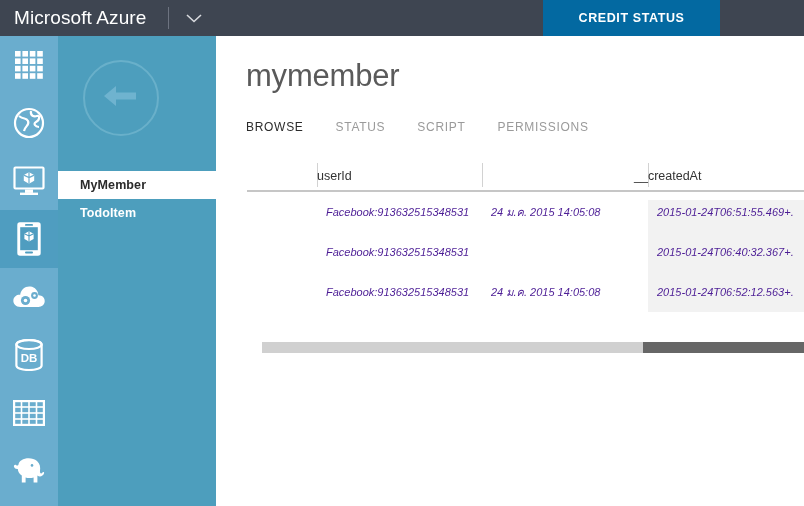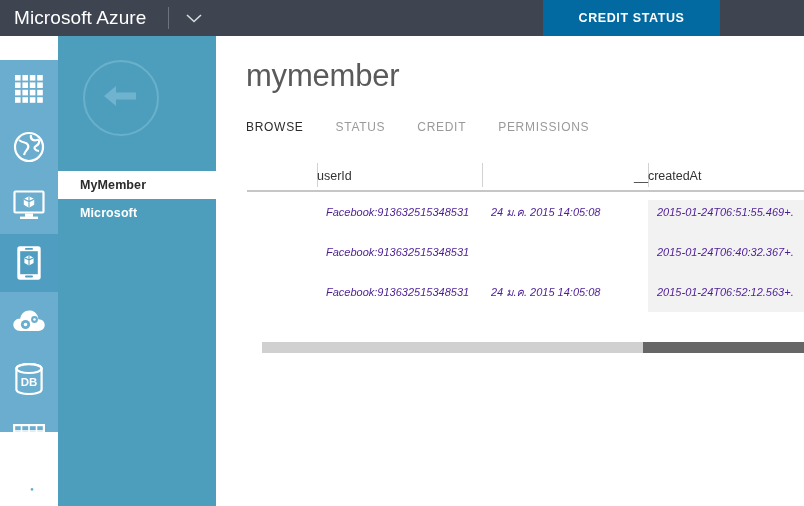--- a/index.html
+++ b/index.html
@@ -29,23 +29,22 @@
   #credit-status {
     position: absolute; left: 543px; top: 0; width: 177px; height: 36px;
     background: #0369a1; color: #ffffff; border: none;
     font-family: "Liberation Sans", sans-serif;
     font-size: 12.5px; font-weight: bold; letter-spacing: .6px;
     cursor: pointer;
   }
 
   
   #rail {
-    position: absolute; left: 0; top: 36px; width: 58px; height: 372px;
+    position: absolute; left: 0; top: 36px; width: 58px; height: 470px;
     background: #6aadce;
-    margin-top: 24px;
   }
   .rail-item {
     position: relative; width: 58px; height: 58px;
     display: flex; align-items: center; justify-content: center;
     cursor: pointer;
   }
   .rail-item.selected { background: #4f9dc0; }
   .rail-item svg { display: block; }
 
   
@@ -265,32 +264,32 @@
         <svg width="42" height="30" viewBox="0 0 42 30">
           <path d="M16 5 L4 15 L16 25 L16 18.5 L36 18.5 L36 11.5 L16 11.5 Z" fill="#6fb3cf"></path>
         </svg>
       </span>
     </div>
 
     <div class="nav-item selected" style="top:135px;">
       <span class="nav-label">MyMember</span>
     </div>
     <div class="nav-item" style="top:163px;">
-      <span class="nav-label">Microsoft</span>
+      <span class="nav-label">TodoItem</span>
     </div>
   </div>
 
   <div id="content">
 
     <div id="page-title">mymember</div>
 
     <div id="tabs">
       <div class="tab active">BROWSE</div>
       <div class="tab">STATUS</div>
-      <div class="tab">CREDIT</div>
+      <div class="tab">SCRIPT</div>
       <div class="tab">PERMISSIONS</div>
     </div>
 
     <div id="grid">
 
       <div id="grid-header">
         <div class="hcell" style="left:0; width:70px;">
           <span class="htext"></span>
         </div>
         <div class="hsep" style="left:70px;"></div>

